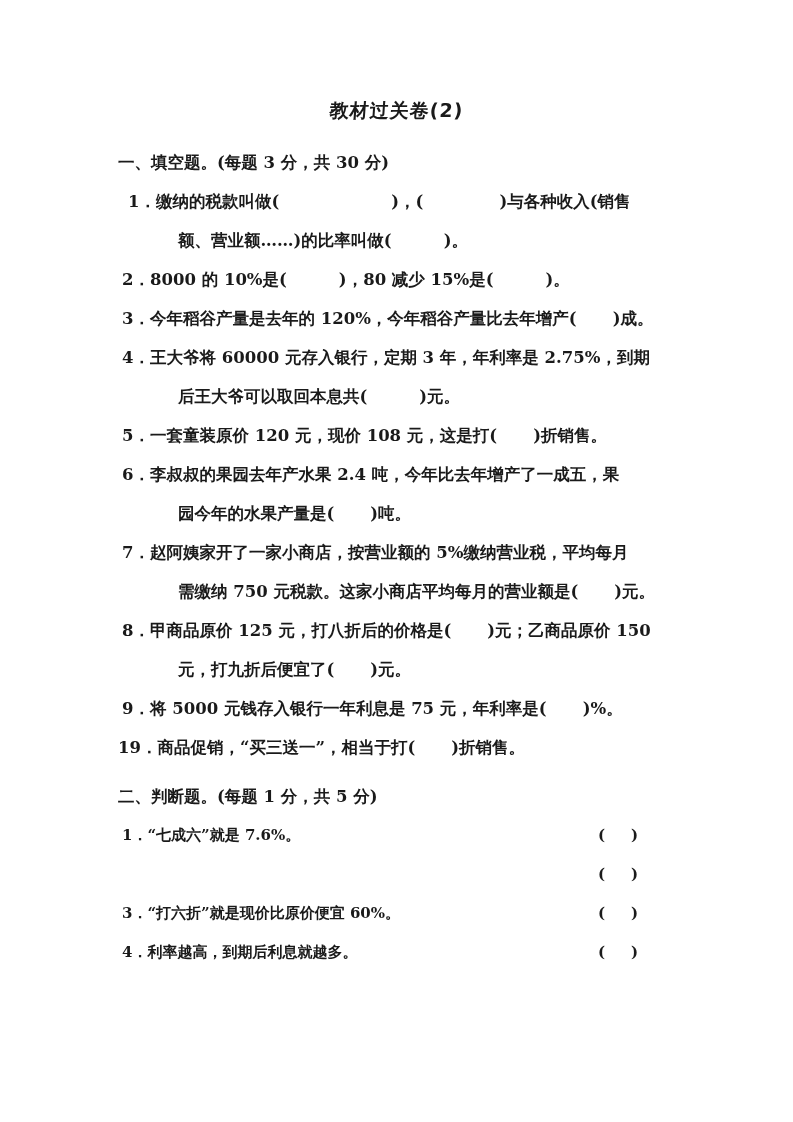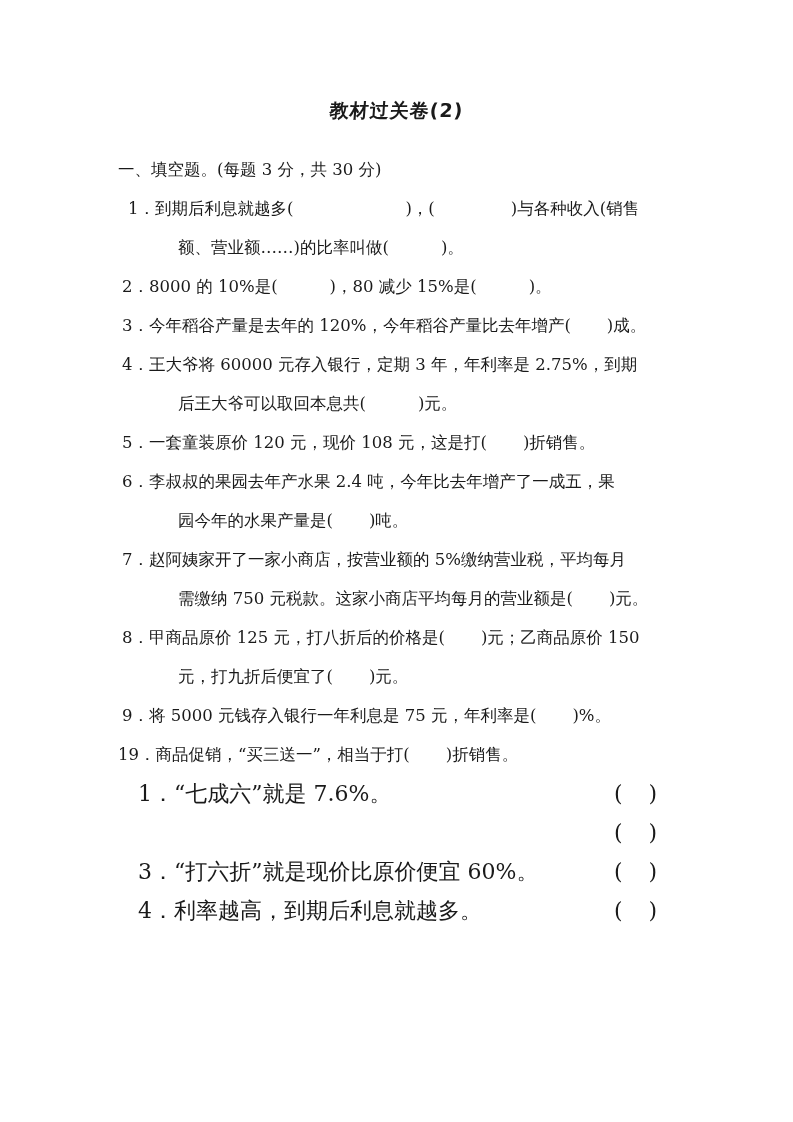--- a/index.html
+++ b/index.html
@@ -31,23 +31,24 @@
     font-size: 19px;
     font-weight: bold;
     letter-spacing: 1px;
     font-family: "DejaVu Sans", "Liberation Sans", sans-serif;
     transform: skewX(-4deg);
   }
 
   
   .content {
     position: absolute;
-    top: 150px;
+    top: 143px;
     left: 118px;
     width: 562px;
+    font-weight: bold;
   }
 
   .section-heading {
     font-size: 16.5px;
     line-height: 39px;
     height: 39px;
     white-space: nowrap;
     margin-left: 0;
   }
   .section-heading.second {
@@ -71,24 +72,24 @@
     margin-left: 4px;
   }
   .q-line.cont {
     margin-left: 60px;
   }
 
   
   .tf-row {
     height: 39px;
     line-height: 39px;
-    font-size: 22px;
+    font-size: 15px;
     position: relative;
     white-space: nowrap;
-    margin-left: 20px;
+    margin-left: 4px;
   }
   .tf-text { display: inline-block; }
   .tf-box {
     position: absolute;
     left: 476px;
     top: 0;
     width: 52px;
     letter-spacing: 0;
   }
   .tf-box .paren-open { margin-right: 26px; }
@@ -104,21 +105,21 @@
 
 <div class="page">
 
   <div class="doc-title">教材过关卷(2)</div>
 
   <div class="content">
 
     <div class="section-heading">一、填空题。(每题 3 分，共 30 分)</div>
 
     <div class="q">
-      <span class="q-line first"><span class="num">1．</span><span>到期后利息就越多(</span><span class="blank-xl"></span><span>)，(</span><span class="blank-lg"></span><span>)与各种收入(销售</span></span>
+      <span class="q-line first"><span class="num">1．</span><span>缴纳的税款叫做(</span><span class="blank-xl"></span><span>)，(</span><span class="blank-lg"></span><span>)与各种收入(销售</span></span>
       <span class="q-line cont"><span>额、营业额……)的比率叫做(</span><span class="blank-md"></span><span>)。</span></span>
     </div>
 
     <div class="q">
       <span class="q-line first wide"><span class="num">2．</span><span>8000 的 10%是(</span><span class="blank-md"></span><span>)，80 减少 15%是(</span><span class="blank-md"></span><span>)。</span></span>
     </div>
 
     <div class="q">
       <span class="q-line first wide"><span class="num">3．</span><span>今年稻谷产量是去年的 120%，今年稻谷产量比去年增产(</span><span class="blank-sm"></span><span>)成。</span></span>
     </div>
@@ -148,20 +149,21 @@
     </div>
 
     <div class="q">
       <span class="q-line first wide"><span class="num">9．</span><span>将 5000 元钱存入银行一年利息是 75 元，年利率是(</span><span class="blank-sm"></span><span>)%。</span></span>
     </div>
 
     <div class="q">
       <span class="q-line first" style="margin-left:0"><span class="num">19．</span><span>商品促销，“买三送一”，相当于打(</span><span class="blank-sm"></span><span>)折销售。</span></span>
     </div>
 
+    <div class="section-heading second">二、判断题。(每题 1 分，共 5 分)</div>
 
     <div class="tf-row">
       <span class="tf-text"><span class="num">1．</span><span>“七成六”就是 7.6%。</span></span>
       <span class="tf-box"><span class="paren-open">(</span><span>)</span></span>
     </div>
 
     <div class="tf-row">
       <span class="tf-box"><span class="paren-open">(</span><span>)</span></span>
     </div>
 

